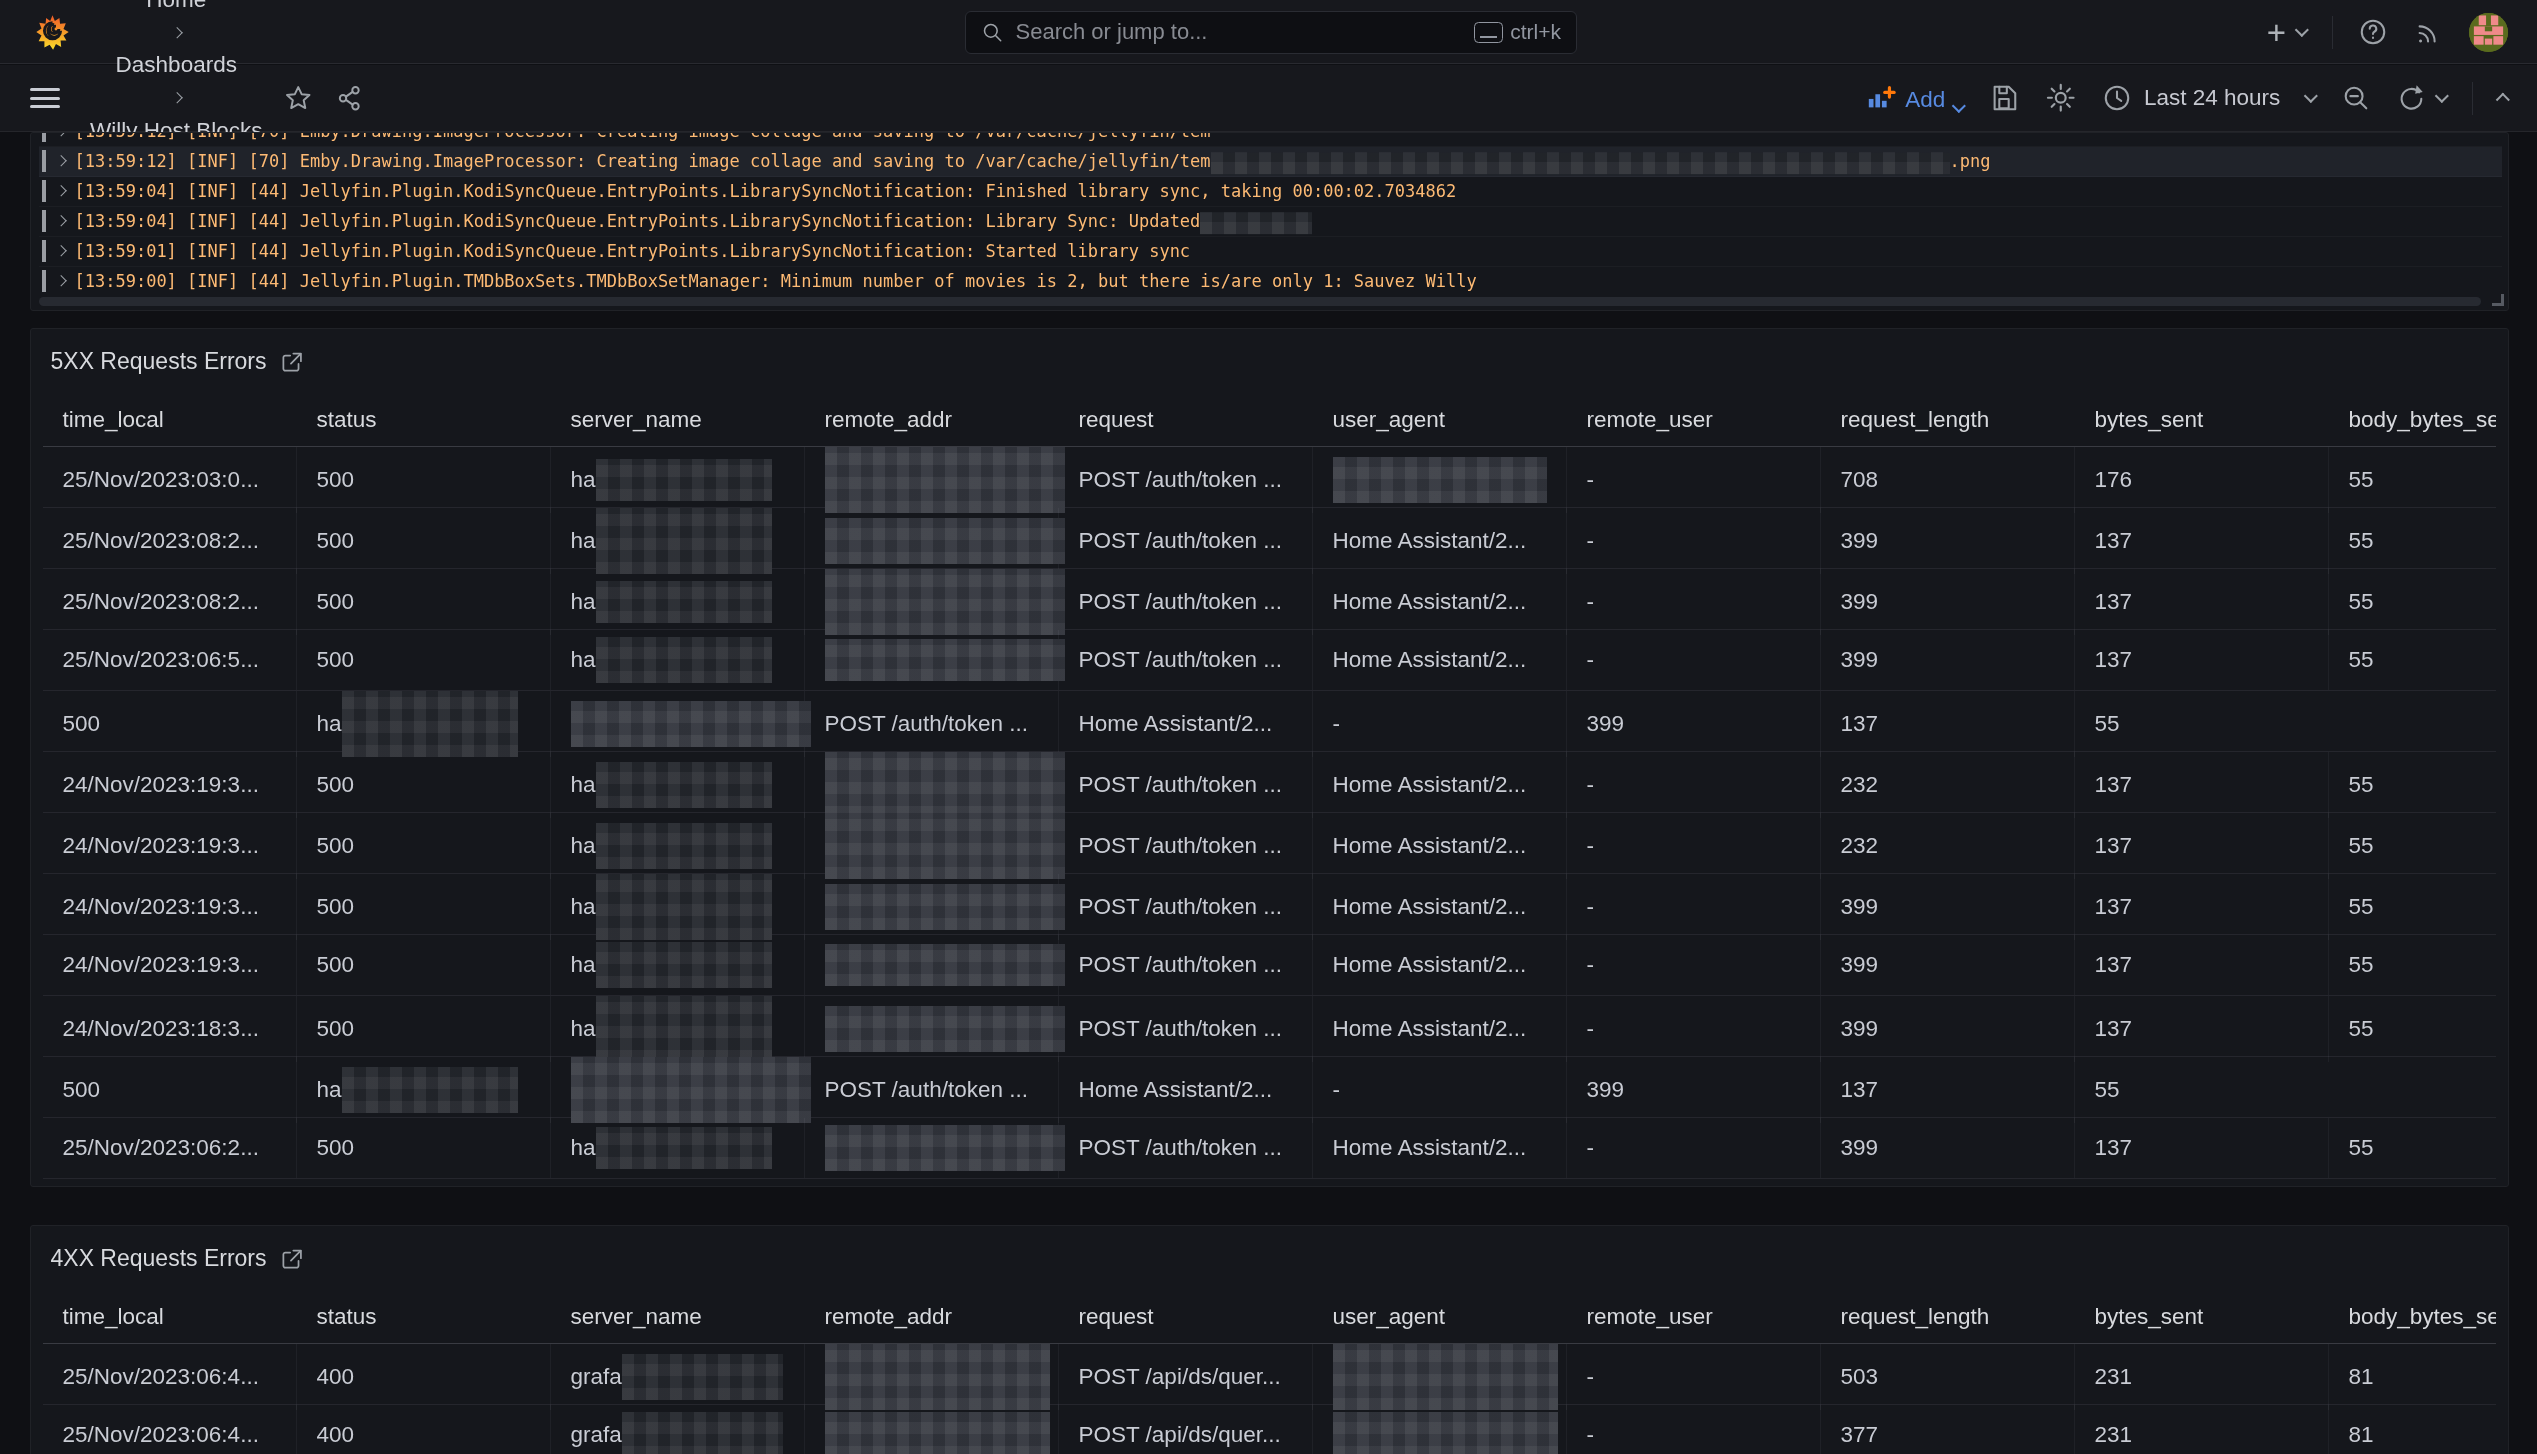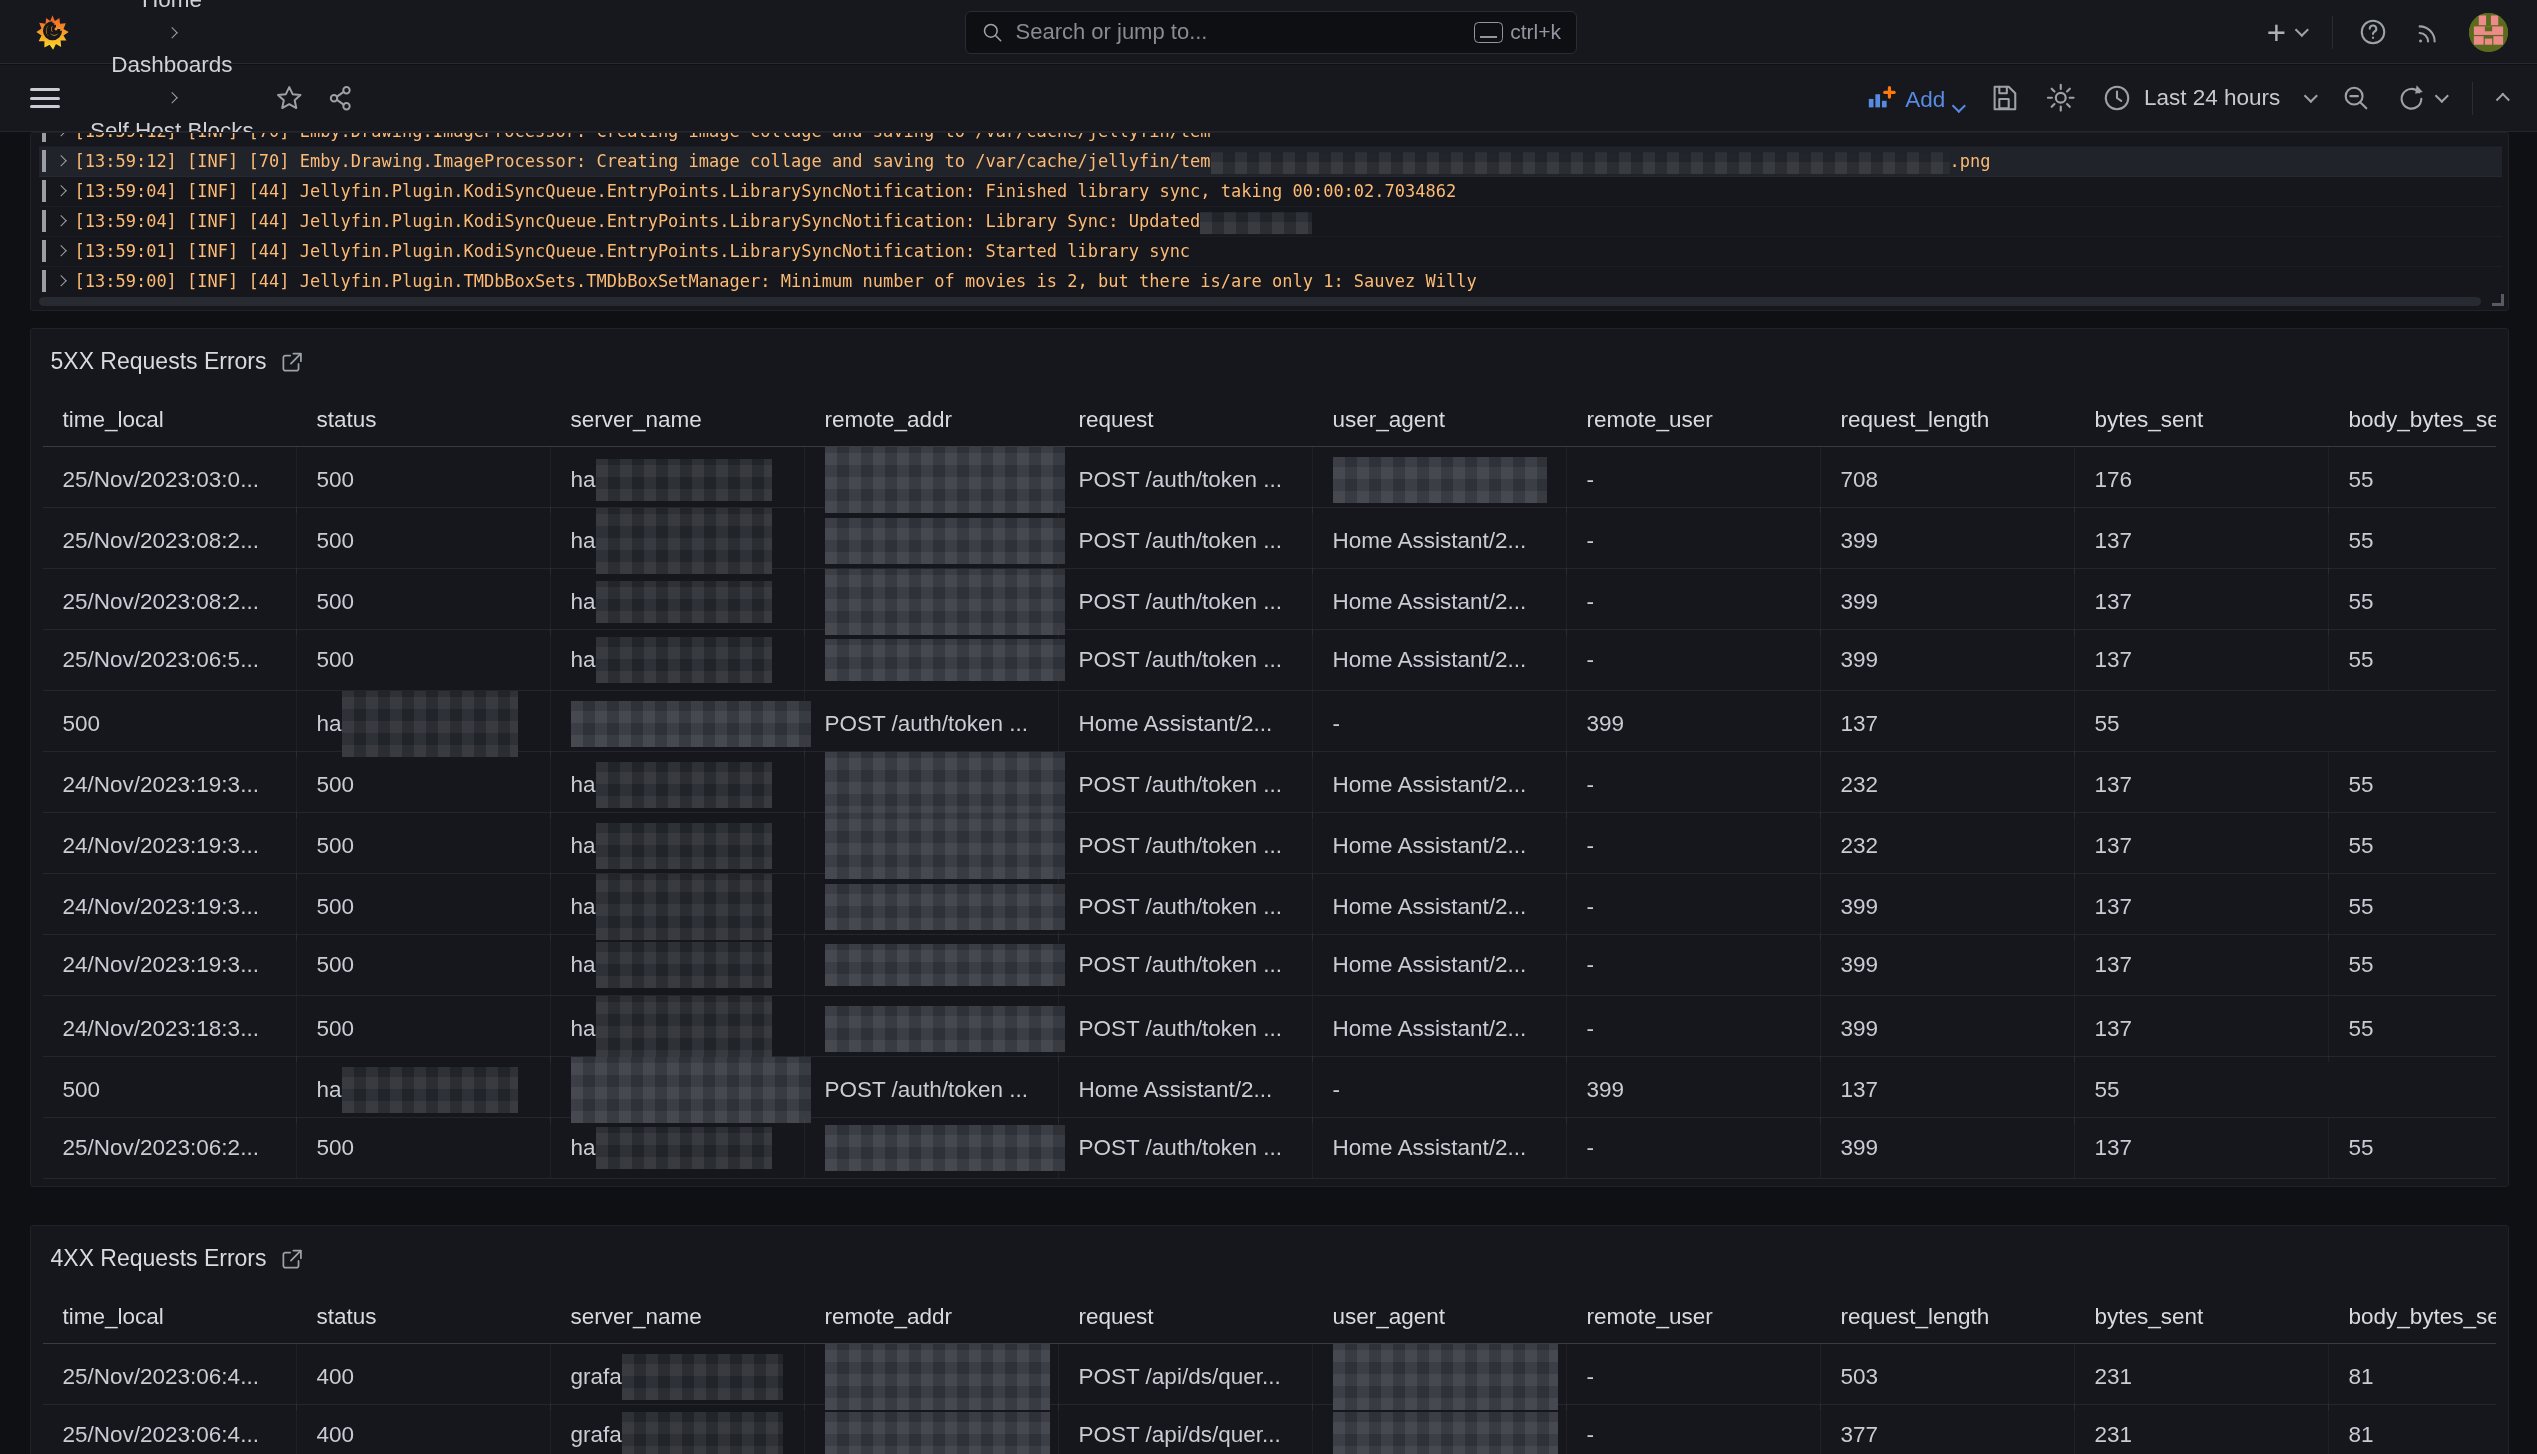--- a/index.html
+++ b/index.html
@@ -166,21 +166,21 @@
 
     <div class="crumbs">
       <span class="crumb">Home</span>
       <span class="crumb-sep">
           <span class="chev right"></span>
         </span>
       <span class="crumb">Dashboards</span>
       <span class="crumb-sep">
           <span class="chev right"></span>
         </span>
-      <span class="crumb">Self Host Blocks</span>
+      <span class="crumb">Willy Host Blocks</span>
       <span class="crumb-sep">
           <span class="chev right"></span>
         </span>
       <span class="crumb current">Errors</span>
     </div>
 
     <div class="crumb-actions">
       <span class="icon-btn">
         <svg class="ico" width="28.5" height="28.5" viewBox="0 0 32 32">
             <polygon points="16,3.5 19.8,11.4 28.6,12.3 22.1,18.3 23.9,27 16,22.6 8.1,27 9.9,18.3 3.4,12.3 12.2,11.4"></polygon>

